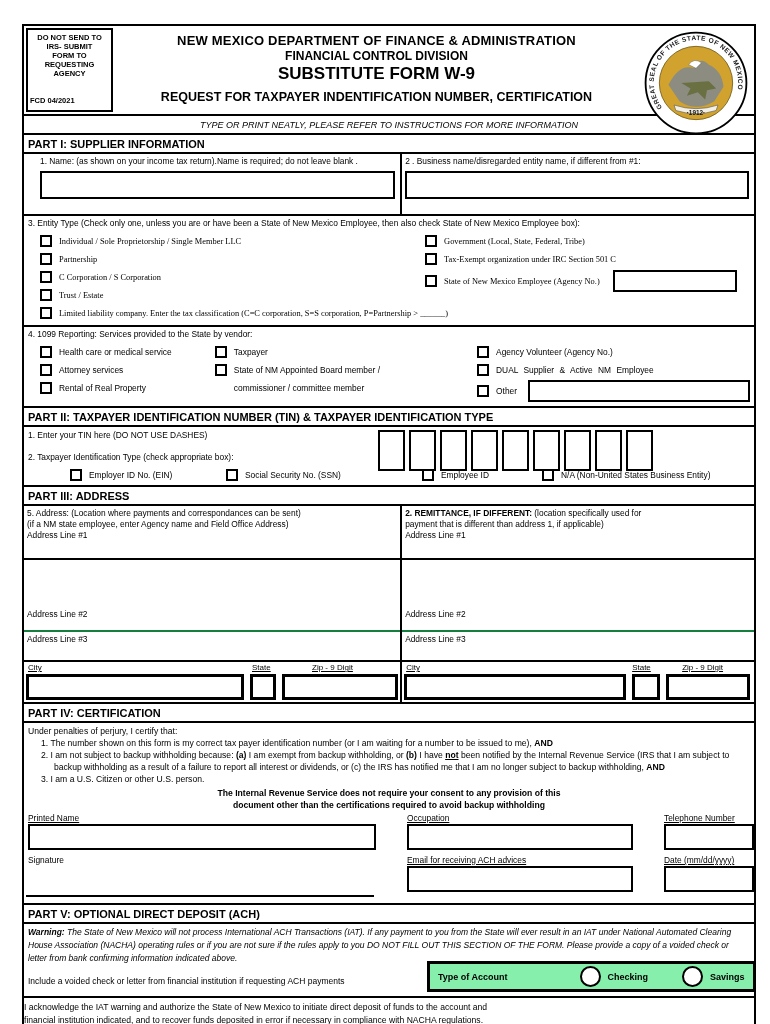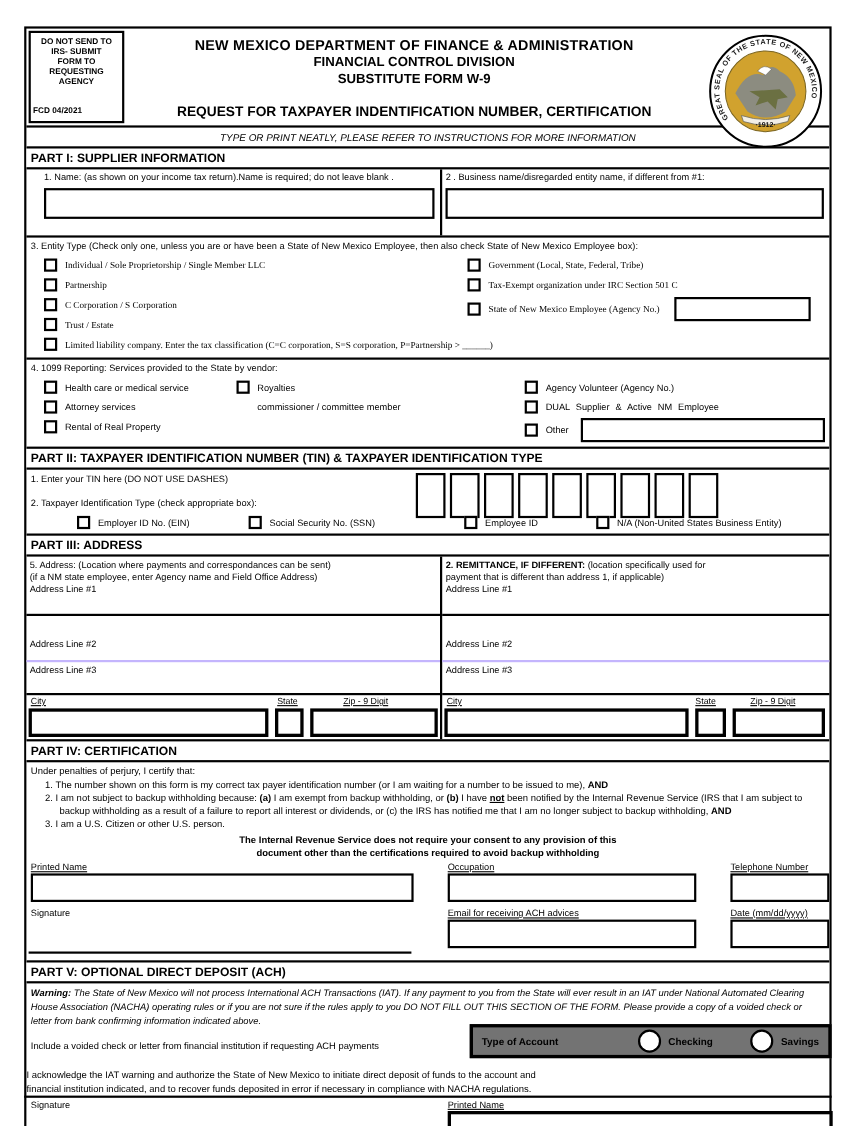--- a/index.html
+++ b/index.html
@@ -9,22 +9,22 @@
   .frame { position:absolute; left:22px; top:24px; width:734px; border:2px solid #000; background:#fff; }
   .bottom-line { position:absolute; left:22px; height:2px; background:#000; width:734px; }
 
   
   .hdr { display:flex; height:88px; }
   .corner { width:87px; border:2px solid #000; margin:2px; padding:3px 2px; font-size:7.5px; font-weight:bold; text-align:center; line-height:9px; display:flex; flex-direction:column; }
   .corner .ver { margin-top:auto; text-align:left; padding-bottom:2px; }
   .hdr-center { flex:1; text-align:center; padding-top:7px; }
   .t1 { font-size:13px; font-weight:bold; letter-spacing:.2px; }
   .t2 { font-size:12px; font-weight:bold; margin-top:1px; }
-  .t3 { font-size:12px; font-weight:bold; margin-top:1px; }
-  .t4 { font-size:12.5px; font-weight:bold; margin-top:16px; }
+  .t3 { font-size:17px; font-weight:bold; margin-top:1px; }
+  .t4 { font-size:12.5px; font-weight:bold; margin-top:6px; }
   .sealwrap { width:116px; position:relative; }
   .sealwrap svg { position:absolute; right:3px; top:2px; }
   .instr { border-top:2px solid #000; text-align:center; font-style:italic; font-size:9px; padding:4px 0 3px 0; }
 
   .bar { border-top:2px solid #000; border-bottom:2px solid #000; font-weight:bold; font-size:11px; padding:3px 4px 2px 4px; background:#fff; }
 
   
   .lbl { font-size:8.4px; line-height:11px; }
   .cb { width:12px; height:12px; border:2px solid #000; background:#fff; flex:none; }
   .crow { display:flex; align-items:center; gap:7px; height:18px; }
@@ -58,21 +58,21 @@
   .p2 { position:relative; height:58px; padding:3px 4px; }
   .tin { position:absolute; left:354px; top:3px; display:flex; gap:4px; }
   .tin .tbox { width:27px; height:41px; border:2px solid #000; background:#fff; }
   .p2 .typ { position:absolute; top:40px; display:flex; align-items:center; gap:7px; height:16px; }
 
   
   .p3cols { display:flex; }
   .p3l { width:51.8%; border-right:2px solid #000; }
   .p3r { flex:1; }
   .ablock1 { height:54px; padding:2px 3px; border-bottom:2px solid #000; }
-  .ablock2 { height:24px; padding:20px 3px; border-bottom:2px solid #c4b5fd; }
+  .ablock2 { height:24px; padding:1px 3px; border-bottom:2px solid #15803d;margin-top:48px; }
   .ablock3 { height:28px; padding:2px 3px; }
   .cszlabels { position:relative; height:13px; border-top:2px solid #000; font-size:8px; }
   .cszlabels span { position:absolute; top:1px; text-decoration:underline; }
   .cszboxes { display:flex; padding:1px 2px 2px 2px; }
   .cszboxes .fbox { height:26px; border-width:3px; }
   .ul { text-decoration:underline; }
 
   
   .p4txt { padding:2px 4px; font-size:8.6px; line-height:12px; }
   .p4item { padding-left:26px; text-indent:-13px; }
@@ -81,21 +81,21 @@
   .siggrp { position:absolute; top:0; }
   .siglabel { font-size:8.4px; text-decoration:underline; }
   .signplain { font-size:8.4px; }
   .sigbox { border:2px solid #000; background:#fff; height:26px; margin-top:1px; }
   .sigline { position:absolute; left:2px; bottom:6px; width:348px; border-bottom:2px solid #000; }
 
   
   .p5warn { padding:2px 4px; font-size:8.5px; line-height:13px;font-style:italic; }
   .p5row { position:relative; height:30px; }
   .p5inc { position:absolute; left:4px; top:9px; font-size:8.5px; }
-  .acctbox { position:absolute; left:403px; top:-6px; width:329px; height:31px; border:3px solid #000; display:flex; align-items:center; background:#737373; }
+  .acctbox { position:absolute; left:403px; top:-6px; width:329px; height:31px; border:3px solid #000; display:flex; align-items:center; background:#86efac; }
   .acctbox .alab { font-weight:bold; font-size:9px; margin-left:8px; }
   .radio { width:21px; height:21px; border:2px solid #000; border-radius:50%; background:#fff; flex:none; }
   .r1 { margin-left:72px; }
   .r2 { margin-left:34px; }
   .rlab { font-weight:bold; font-size:9px; margin-left:7px; }
   .ack { text-align:left; font-size:8.6px; line-height:13px; margin-top:4px; }
   .p5sig { position:relative; height:40px; margin-top:2px; }
 </style>
 </head>
 <body>
@@ -208,21 +208,25 @@
             <span class="lbl">Attorney services</span>
           </div>
           <div class="crow">
             <span class="cb"></span>
             <span class="lbl">Rental of Real Property</span>
           </div>
         </div>
         <div class="s4c2">
           <div class="crow">
             <span class="cb"></span>
-            <span class="lbl">Royalties</span>
+            <span class="lbl">Taxpayer</span>
+          </div>
+          <div class="crow">
+            <span class="cb"></span>
+            <span class="lbl">State of NM Appointed Board member /</span>
           </div>
           <div class="cont-line">
             <span class="lbl">commissioner / committee member</span>
           </div>
         </div>
         <div class="s4c3">
           <div class="crow">
             <span class="cb"></span>
             <span class="lbl">Agency Volunteer (Agency No.)</span>
           </div>

